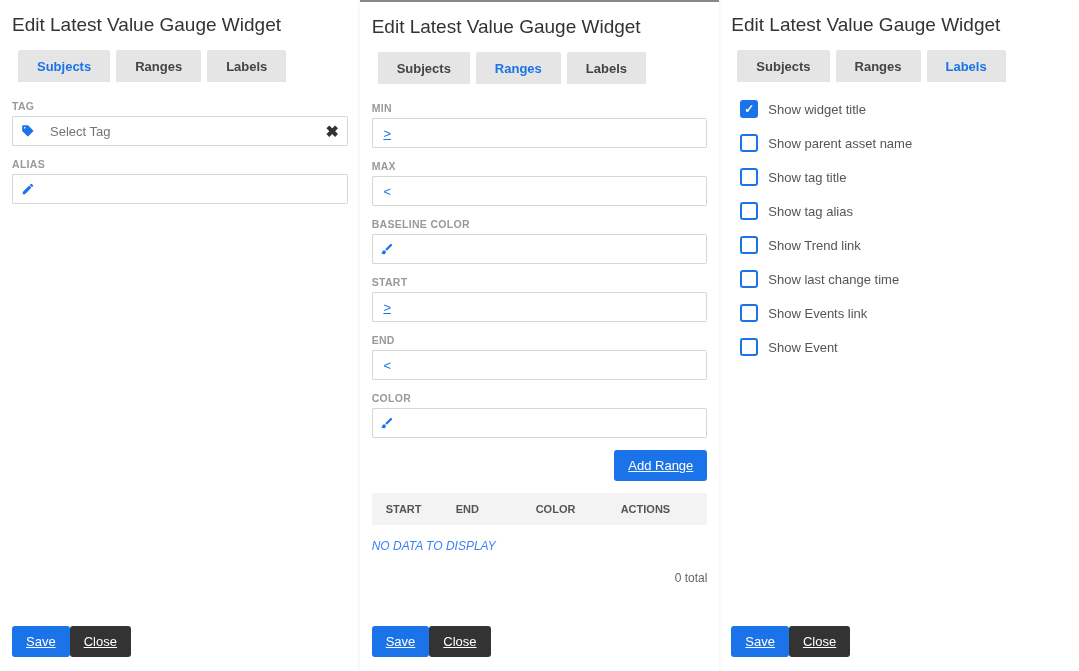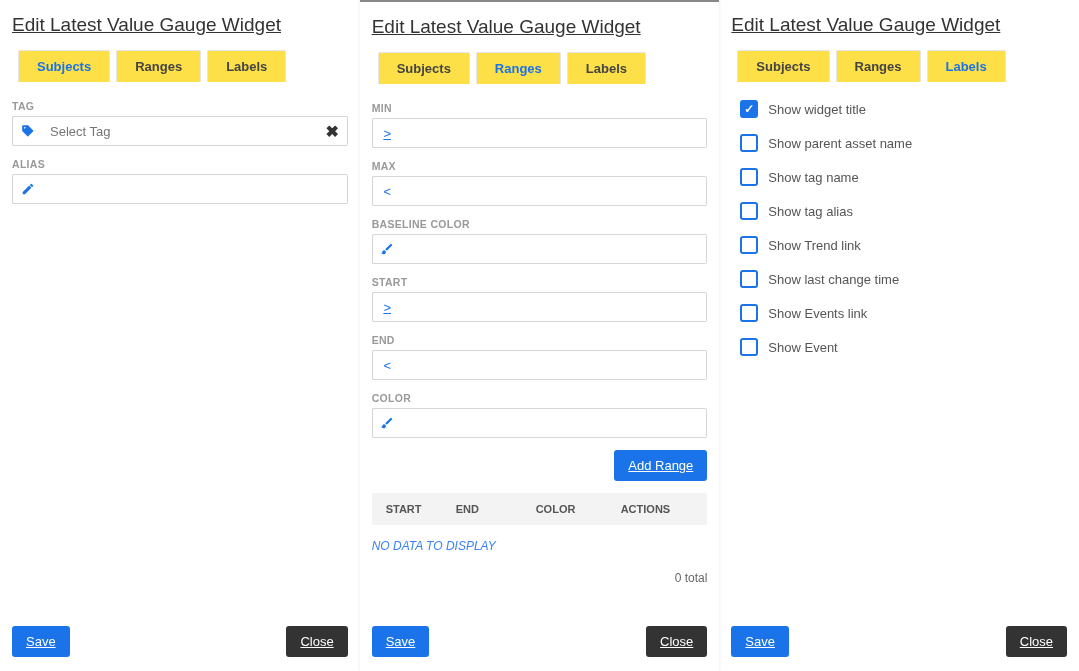--- a/index.html
+++ b/index.html
@@ -20,36 +20,35 @@
   }
   .panel.middle {
     border-top: 2px solid #888;
     box-shadow: 0 0 4px rgba(0,0,0,0.08);
   }
   .title {
     font-size: 19px;
     font-weight: 400;
     color: #333;
     margin-bottom: 14px;
-    text-decoration: underline;
   }
   .tabs {
     display: flex;
     gap: 6px;
     margin-bottom: 18px;
     margin-left: 6px;
   }
   .tab {
     border: 1px solid #e5e5e5;
     border-bottom: none;
     padding: 8px 18px;
     font-size: 13px;
     font-weight: 600;
     color: #444;
-    background: #fde047;
+    background: #e5e5e5;
     cursor: pointer;
     border-radius: 2px 2px 0 0;
   }
   .tab.active {
     color: #1a73e8;
     font-weight: 700;
   }
   .field-label {
     font-size: 10.5px;
     font-weight: 600;
@@ -169,22 +168,21 @@
     font-weight: 700;
     line-height: 1;
   }
   .check-label {
     font-size: 13px;
     color: #555;
   }
   .footer {
     margin-top: auto;
     display: flex;
-    justify-content: space-between;
-    gap: 8px;
+    justify-content: flex-start;
     padding-top: 10px;
   }
   .content-scroll { flex: 1; overflow: hidden; }
   .ge { font-weight: 400; text-decoration: underline; }
   svg.tag-ic { width: 14px; height: 14px; }
   svg.pencil-ic, svg.brush-ic { width: 14px; height: 14px; }
 </style>
 </head>
 <body>
 
@@ -324,21 +322,21 @@
   <div class="check-row">
         <div class="checkbox checked"></div>
         <span class="check-label">Show widget title</span>
       </div>
       <div class="check-row">
         <div class="checkbox"></div>
         <span class="check-label">Show parent asset name</span>
       </div>
       <div class="check-row">
         <div class="checkbox"></div>
-        <span class="check-label">Show tag name</span>
+        <span class="check-label">Show tag title</span>
       </div>
       <div class="check-row">
         <div class="checkbox"></div>
         <span class="check-label">Show tag alias</span>
       </div>
       <div class="check-row">
         <div class="checkbox"></div>
         <span class="check-label">Show Trend link</span>
       </div>
       <div class="check-row">

